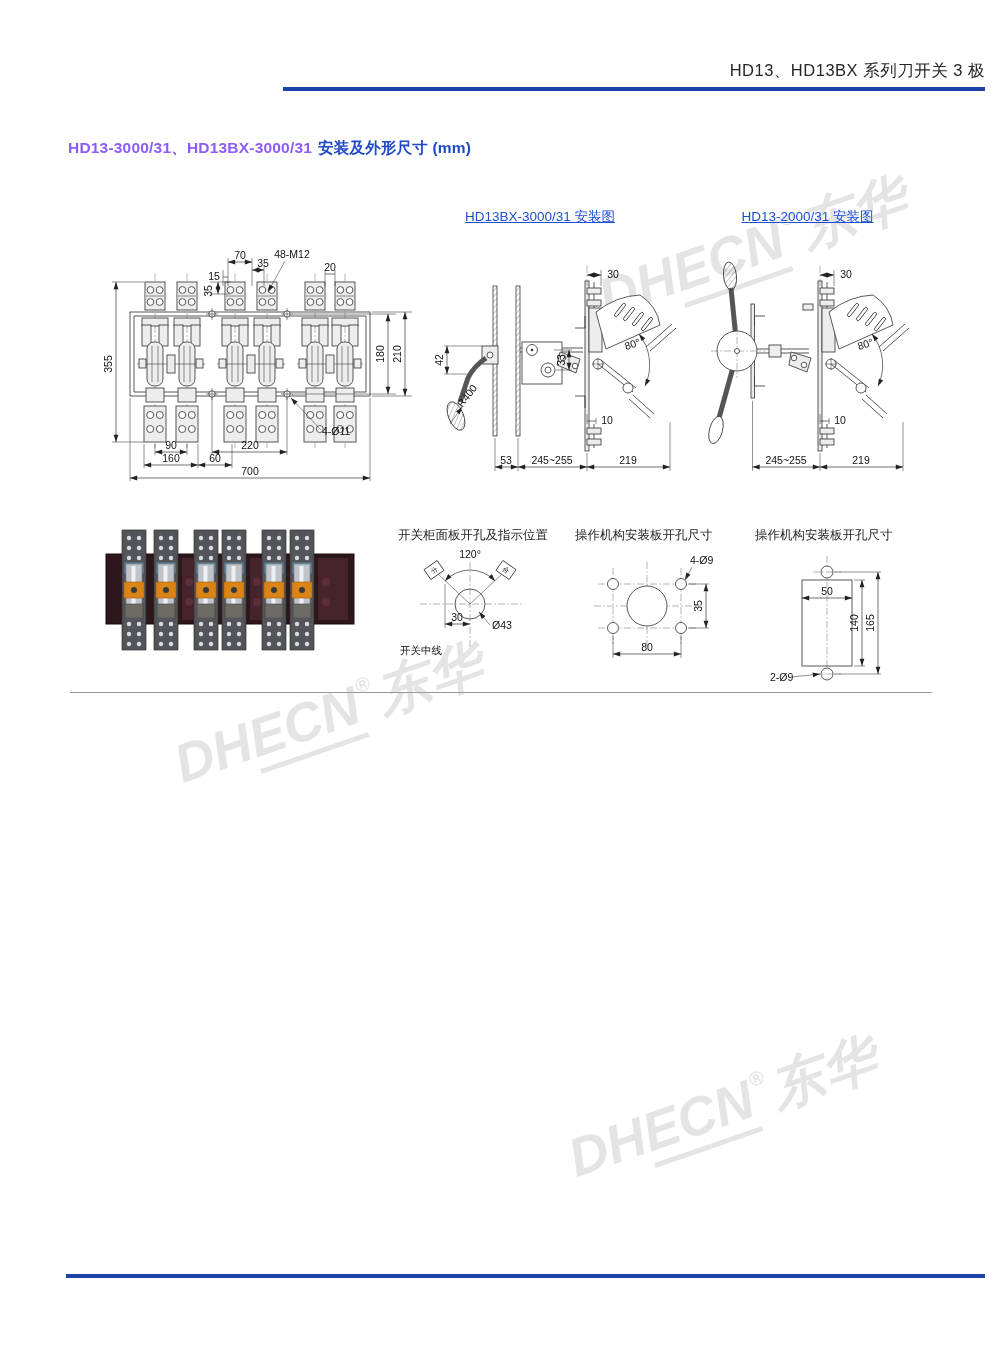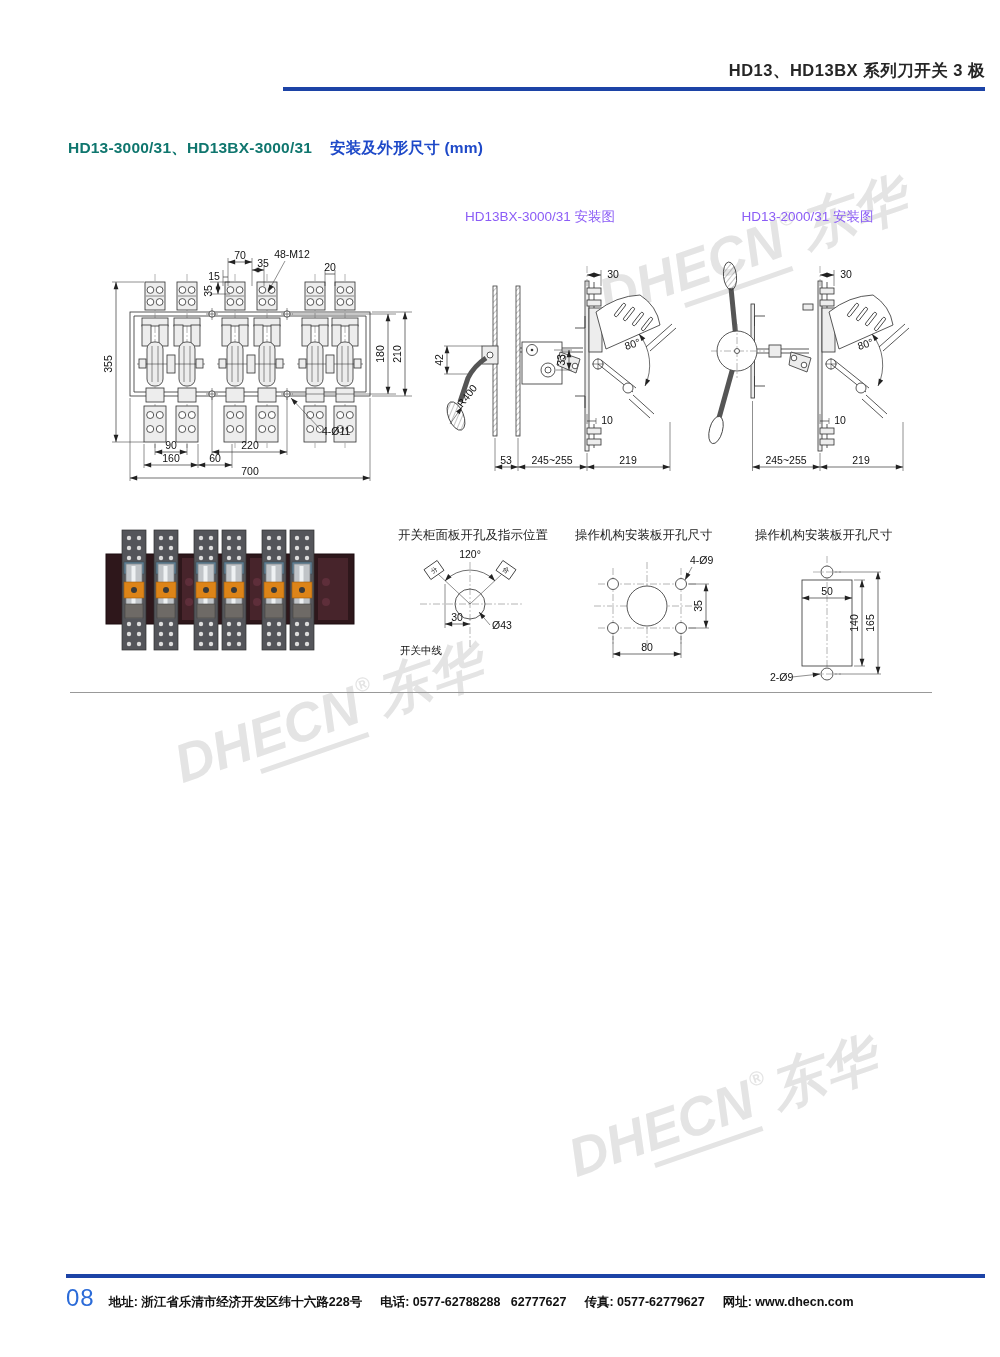--- a/index.html
+++ b/index.html
@@ -14,27 +14,27 @@
   .wm .wm-cjk{font-style:italic;font-weight:900;}
   
   .logo{left:66px;top:55px;z-index:2;font-style:italic;font-weight:900;font-size:37px;line-height:1;}
   .lg-blue{color:#1550b4;}
   .lg-red{color:#d6281e;}
   .lg-wrap{position:relative;display:inline-block;}
   .lg-bar{position:absolute;left:1px;bottom:-4px;width:94px;height:4px;background:#d6281e;
           transform:skewX(-38deg);}
   .lg-reg{font-size:13px;font-style:normal;font-weight:700;color:#222;vertical-align:22px;margin-left:2px;}
   .lg-cjk{font-style:normal;font-weight:900;color:#141414;font-size:34px;margin-left:8px;letter-spacing:2px;}
-  .hdr-title{right:15px;top:60px;z-index:2;font-size:16.5px;color:#262626;letter-spacing:.5px;font-weight:700;}
+  .hdr-title{right:15px;top:60px;z-index:2;font-size:16.5px;color:#262626;letter-spacing:.5px;font-weight:400;}
   .hdr-rule{left:283px;top:87px;width:702px;height:3.5px;z-index:2;}
   .sub{left:68px;top:138px;z-index:2;font-size:15.5px;font-weight:600;letter-spacing:.2px;}
-  .sub-red{color:#0f766e;text-align:center;}
-  .sub-blue{color:#1e49c8;margin-left:18px;}
+  .sub-red{color:#8b5cf6;text-align:center;}
+  .sub-blue{color:#1e49c8;margin-left:6px;}
   
-  .dtitle{z-index:2;font-size:13.5px;color:#8b5cf6;text-align:center;}
+  .dtitle{z-index:2;font-size:13.5px;color:#1d4ed8;text-align:center;text-decoration:underline;}
   .stitle{z-index:2;font-size:12.5px;color:#222;}
   
   .divider{left:70px;top:692px;width:862px;height:1px;background:#999;z-index:2;}
   
   .ftr-rule{left:66px;top:1274px;width:919px;height:3.5px;z-index:2;}
   .ftr-row{left:66px;top:1284px;width:920px;z-index:2;display:flex;align-items:baseline;}
   .ftr-page{color:#2b6bd8;font-size:24px;font-weight:500;margin-right:14px;letter-spacing:1px;}
   .ftr-seg{font-size:12.5px;font-weight:600;color:#111;margin-right:18px;white-space:nowrap;}
   
   svg.dw{position:absolute;z-index:2;overflow:visible;}
@@ -516,21 +516,14 @@
       <line x1="120" y1="28" x2="120" y2="130" class="dl an"></line>
       <text class="dim" x="116" y="79" text-anchor="middle" transform="rotate(-90 116 79)">165</text>
       <text class="dim" x="12" y="137" text-anchor="start">2-Ø9</text>
       <line x1="34" y1="133" x2="62" y2="130" class="ext le-n"></line>
     </g>
   </svg>
 
   <div class="abs divider"></div>
 
   <div class="abs ftr-rule" style="background:#1c43a6"></div>
-  <div class="abs ftr-row">
-    <span class="ftr-page">08</span>
-    <span class="ftr-seg">地址: 浙江省乐清市经济开发区纬十六路228号</span>
-    <span class="ftr-seg">电话: 0577-62788288&nbsp;&nbsp;&nbsp;62777627</span>
-    <span class="ftr-seg">传真: 0577-62779627</span>
-    <span class="ftr-seg">网址: www.dhecn.com</span>
-  </div>
 
 </div>
 
 </body></html>

